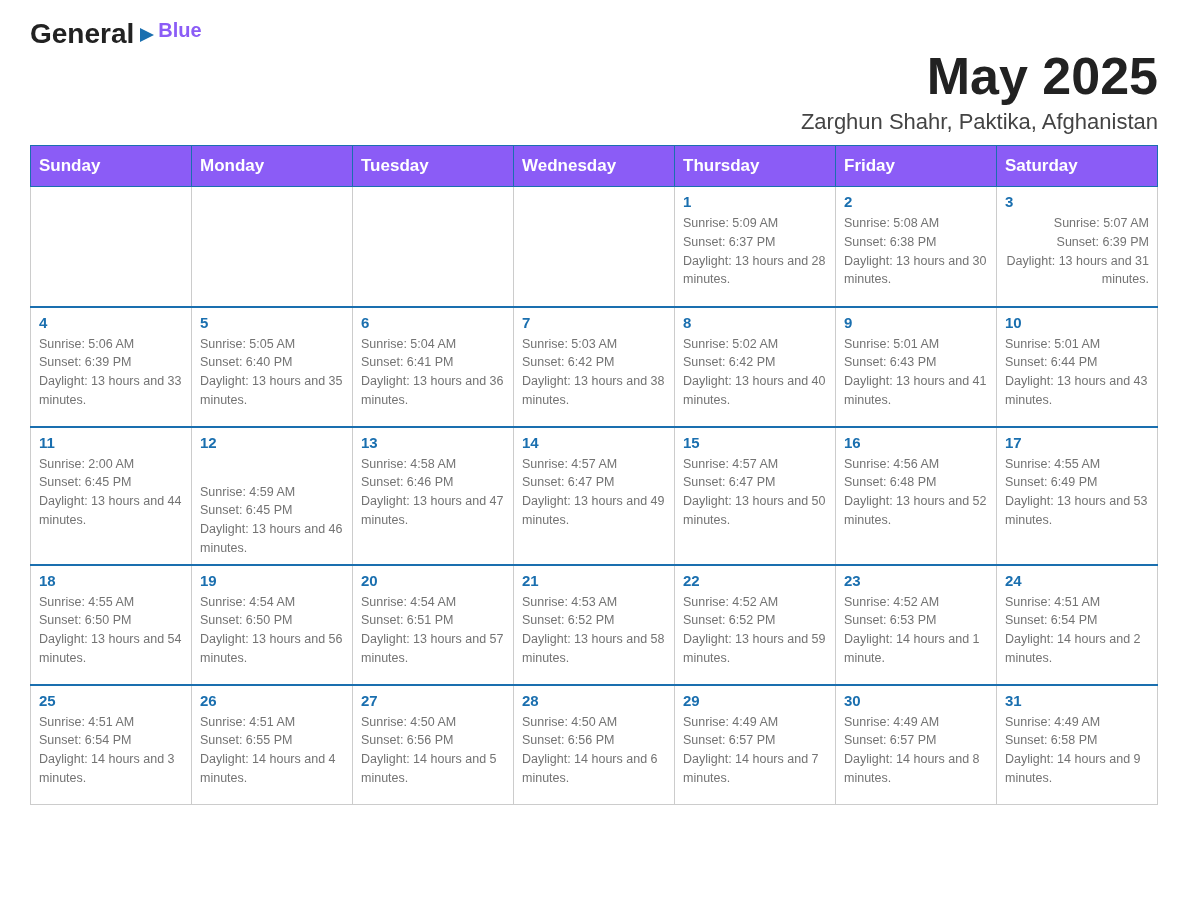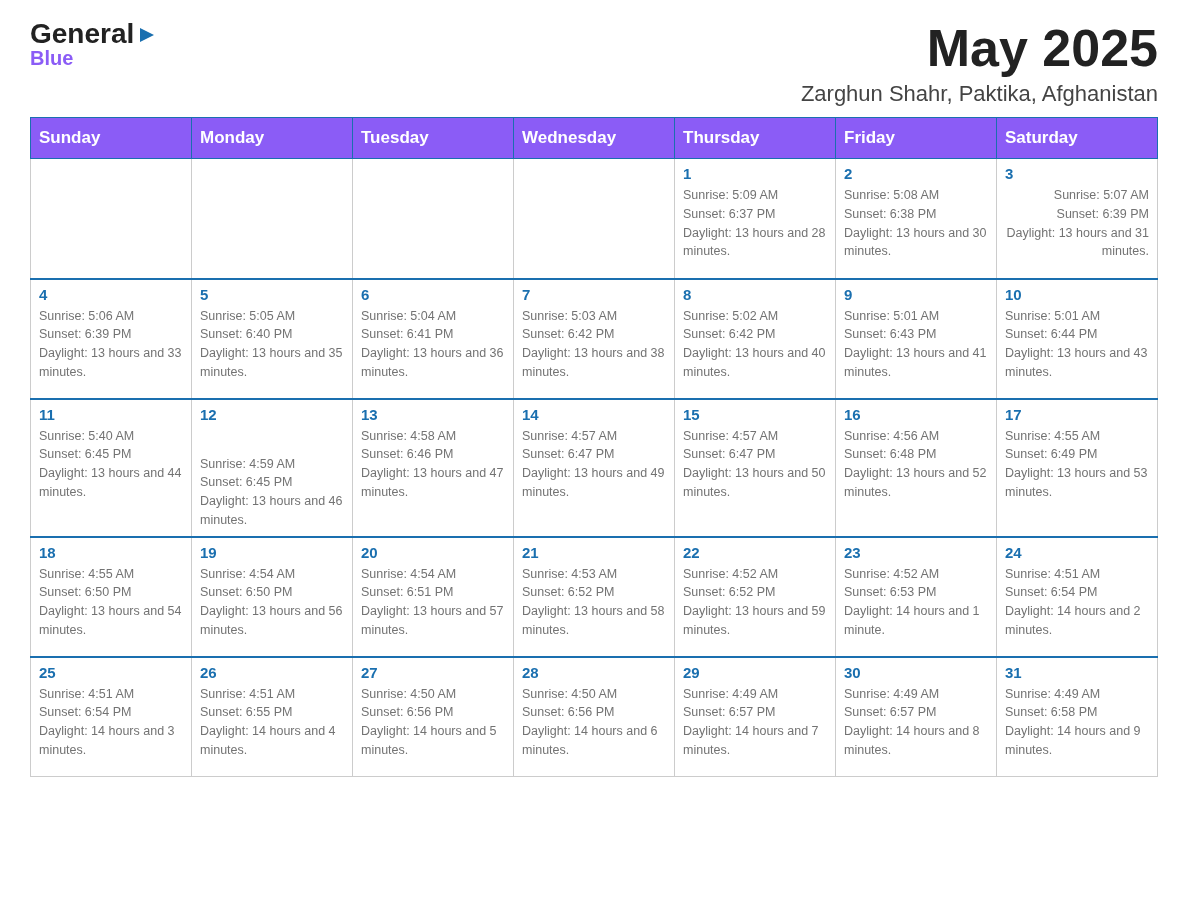--- a/index.html
+++ b/index.html
@@ -12,41 +12,42 @@
       padding: 20px 30px;
     }
     .header {
       display: flex;
       justify-content: space-between;
       align-items: flex-start;
       margin-bottom: 10px;
     }
     .logo {
       display: flex;
-      flex-direction: column;
+      flex-direction: row;
       align-items: flex-start;
     }
     .logo-text-general {
       font-size: 28px;
       font-weight: bold;
       color: #222;
       line-height: 1;
     }
     .logo-text-blue {
       font-size: 20px;
       font-weight: bold;
       color: #8b5cf6;
       line-height: 1;
     }
     .logo-line {
       display: flex;
       align-items: center;
     }
     .title-block {
       text-align: right;
+      margin-top: 28px;
     }
     .title-month {
       font-size: 52px;
       font-weight: bold;
       color: #222;
       line-height: 1.1;
     }
     .title-location {
       font-size: 22px;
       color: #444;
@@ -193,21 +194,21 @@
         <td>
           <span class="day-number">10</span>
           <div class="day-info" style="white-space: pre-line;">Sunrise: 5:01 AM
 Sunset: 6:44 PM
 Daylight: 13 hours and 43 minutes.</div>
         </td>
       </tr>
       <tr>
         <td>
           <span class="day-number">11</span>
-          <div class="day-info" style="white-space: pre-line;">Sunrise: 5:40 AM
+          <div class="day-info" style="white-space: pre-line;">Sunrise: 2:00 AM
 Sunset: 6:45 PM
 Daylight: 13 hours and 44 minutes.</div>
         </td>
         <td>
           <span class="day-number">12</span>
           <div class="day-info" style="white-space: pre-line; margin-top: 32px;">Sunrise: 4:59 AM
 Sunset: 6:45 PM
 Daylight: 13 hours and 46 minutes.</div>
         </td>
         <td>

